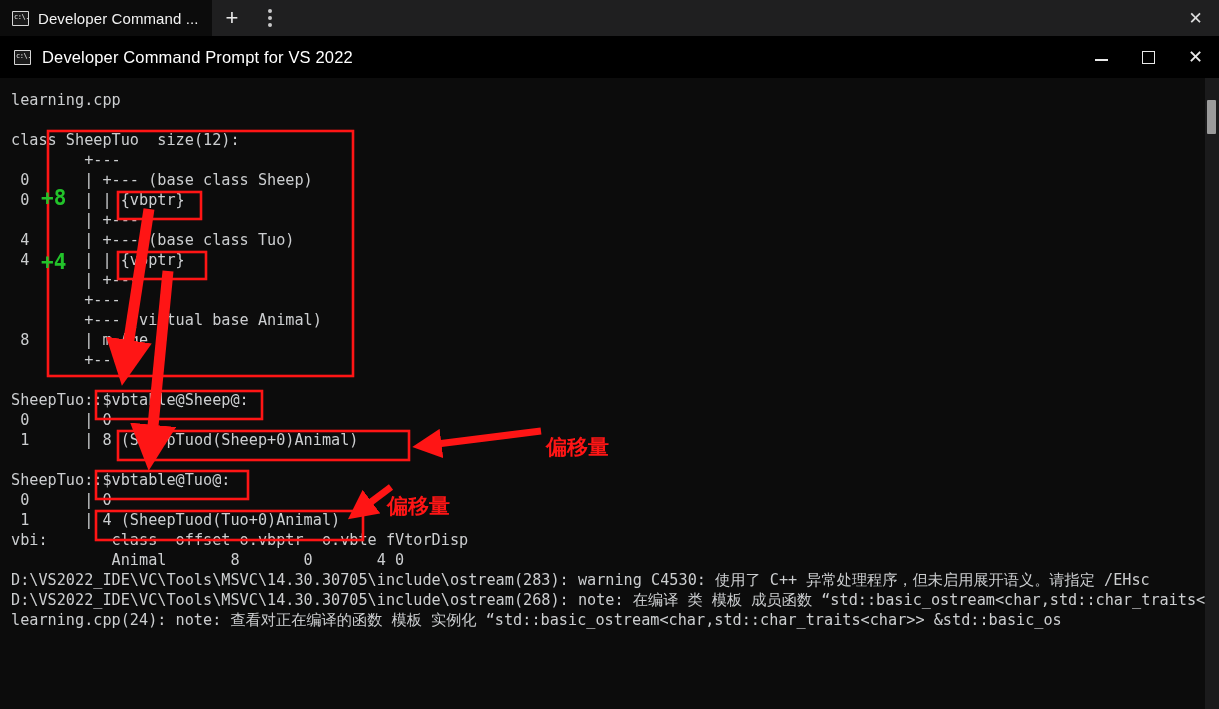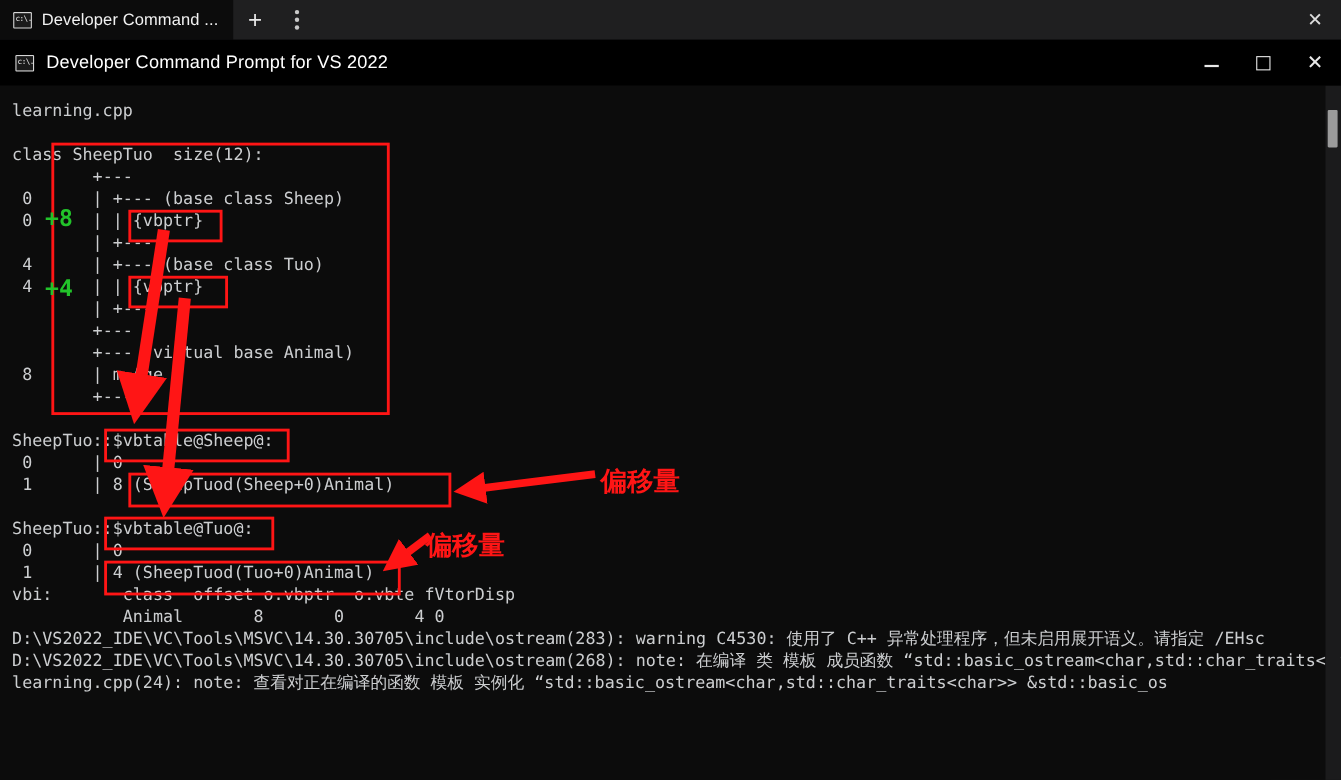--- a/index.html
+++ b/index.html
@@ -104,21 +104,21 @@
   
   #overlay { position: absolute; left: 0; top: 0; width: 1219px; height: 709px; pointer-events: none; }
   .ann-green {
     position: absolute; color: #22c32a;
     font-family: "DejaVu Sans Mono", "Liberation Mono", monospace;
     font-size: 21px; font-weight: 700; line-height: 1;
   }
   .ann-cn {
     position: absolute; color: #ff1515;
     font-family: "DejaVu Sans", sans-serif;
-    font-size: 24px; font-weight: 600; line-height: 1; white-space: nowrap;
+    font-size: 21px; font-weight: 600; line-height: 1; white-space: nowrap; margin-top: 12px;
   }
 </style>
 </head>
 <body>
 
 <div id="app">
 
   <div id="tabstrip">
     <div class="tab">
       <span class="cmd-glyph"></span>

